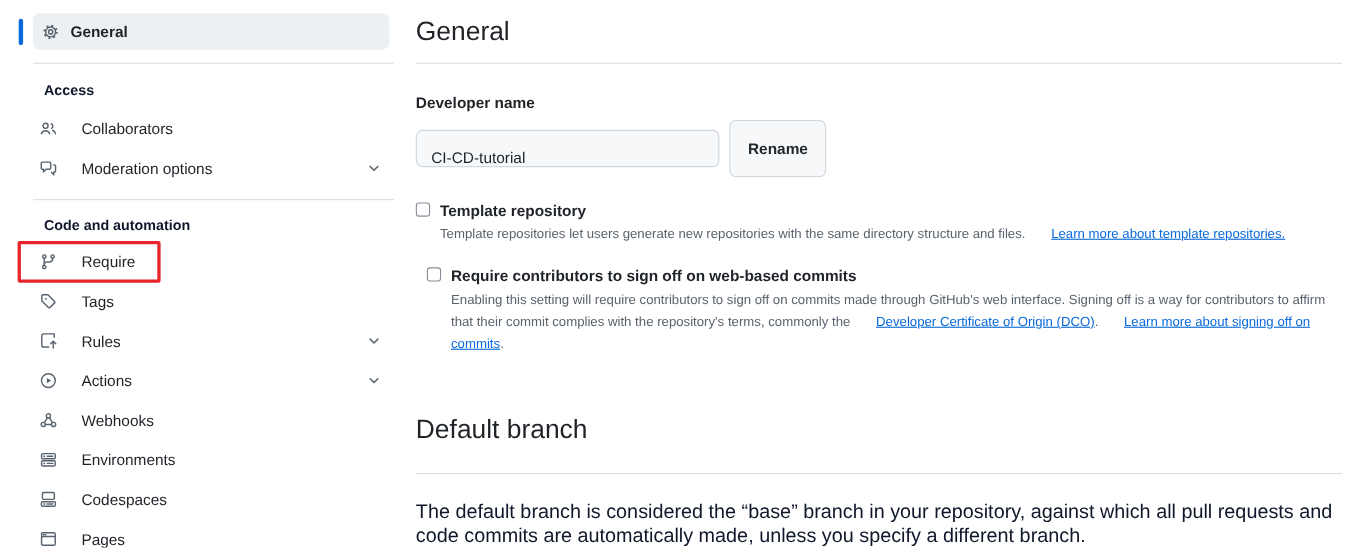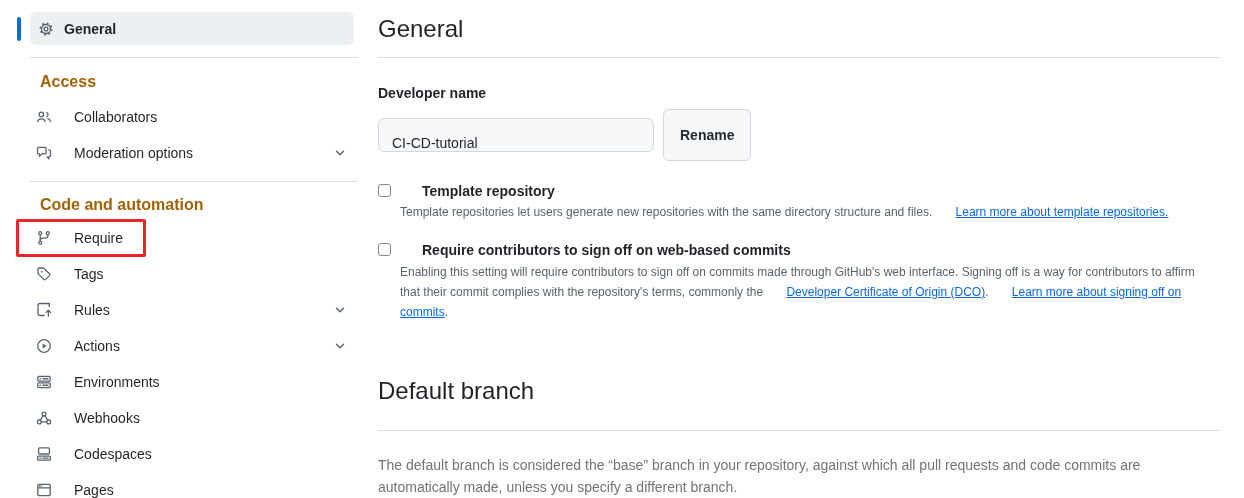--- a/index.html
+++ b/index.html
@@ -7,21 +7,21 @@
           font-family:"Liberation Sans","DejaVu Sans",sans-serif;color:#1f2328;}
 
   
   .sidebar{position:absolute;left:0;top:0;width:366px;padding-top:12px;box-sizing:border-box;}
   .nav-selected{position:relative;margin:0 12px 0 30px;height:33px;border-radius:6px;
                 background:rgba(208,215,222,0.38);display:flex;align-items:center;gap:10px;
                 padding:0 8px;font-size:14px;font-weight:600;color:#1f2328;cursor:pointer;}
   .accent-bar{position:absolute;left:17px;top:17px;width:4px;height:24px;border-radius:2px;background:#0969da;}
   .sb-divider{border-top:1px solid #d8dee4;margin:12px 8px 0 30px;height:0;}
   .sb-divider.second{margin-top:11px;}
-  .section-title{margin:16px 0 0 40px;font-size:16px;font-weight:700;color:#a16207;line-height:16px;}
+  .section-title{margin:16px 0 0 40px;font-size:13px;font-weight:700;color:#0f172a;line-height:16px;}
   .section-title.code{margin-top:15px;}
   .nav-list{margin-top:10px;}
   .nav-list.code{margin-top:8px;}
   .nav-item{margin:0 12px 2px 30px;height:34px;display:flex;align-items:center;gap:22px;
             padding:0 6px;font-size:14px;border-radius:6px;color:#1f2328;cursor:pointer;}
   .icon{width:16px;height:16px;flex:none;color:#59636e;display:block;}
   .chevron{margin-left:auto;color:#59636e;}
   .annotation-box{position:absolute;left:16px;top:219px;width:130px;height:38px;
                   border:3px solid #e8252b;border-radius:2px;box-sizing:border-box;pointer-events:none;}
 
@@ -35,29 +35,29 @@
   .input-row.branch{margin-top:12px;gap:5px;}
   .text-input{box-sizing:border-box;width:276px;height:34px;padding:16px 12px 0 13px;
               border:1px solid #d0d7de;border-radius:6px;background:#f6f8fa;font-size:14px;
               color:#1f2328;font-family:inherit;outline:none;}
   .btn{height:52px;padding:0 16px;background:#f6f8fa;border:1px solid #d0d7de;border-radius:6px;
        font-weight:600;font-size:14px;color:#24292f;font-family:inherit;cursor:pointer;}
   .icon-btn{box-sizing:border-box;width:34px;height:34px;background:#f6f8fa;border:1px solid #d0d7de;
             border-radius:6px;display:flex;align-items:center;justify-content:center;
             color:#57606a;cursor:pointer;padding:0;}
   .cb-row{display:flex;align-items:flex-start;gap:9px;margin-top:21px;}
-  .cb-row.second{margin-top:20px;}
+  .cb-row.second{margin-top:20px;justify-content:center;}
   .checkbox{appearance:none;-webkit-appearance:none;width:13px;height:13px;border:1px solid #848d97;
             border-radius:3px;background:#fff;margin:2px 0 0;flex:none;cursor:pointer;}
-  .cb-title{font-size:14px;font-weight:700;line-height:18px;margin-left:22px;}
+  .cb-title{font-size:14px;font-weight:700;line-height:18px;}
   .note{margin:3px 0 0;font-size:12px;line-height:18px;color:#59636e;}
   .note.oneline{white-space:nowrap;}
   .note.wrap{max-width:800px;line-height:20px;}
   .link{color:#0969da;text-decoration:underline;cursor:pointer;padding-left:20px;}
-  .desc-para{margin:23px 0 0;font-size:14px;line-height:22px;color:#737373;max-width:842px;}
+  .desc-para{margin:23px 0 0;font-size:18px;line-height:22px;color:#0f172a;max-width:842px;}
   .branch-field{box-sizing:border-box;width:276px;height:34px;border:1px solid #d0d7de;border-radius:6px;
                 background:#f6f8fa;display:flex;align-items:center;padding-left:15px;cursor:text;}
   .branch-badge{font-family:"DejaVu Sans Mono","Liberation Mono",monospace;font-size:16px;
                 background:#ddf4ff;color:#24292f;padding:20px 8px;border-radius:6px;line-height:14px;}
 </style>
 </head>
 <body>
 
 <div class="screen">
 
@@ -142,36 +142,36 @@
           <path d="M6.6 5.6l3.9 2.4-3.9 2.4z" fill="currentColor" stroke="none"></path>
         </svg>
         <span>Actions</span>
         <svg class="icon chevron" viewBox="0 0 16 16" fill="none" stroke="currentColor" stroke-width="1.4" stroke-linecap="round" stroke-linejoin="round">
           <path d="M4.5 6.3 8 9.8l3.5-3.5"></path>
         </svg>
       </div>
 
       <div class="nav-item">
         <svg class="icon" viewBox="0 0 16 16" fill="none" stroke="currentColor" stroke-width="1.3" stroke-linecap="round">
+          <circle cx="8" cy="4.1" r="1.9"></circle>
+          <circle cx="3.3" cy="11.9" r="1.9"></circle>
+          <circle cx="12.7" cy="11.9" r="1.9"></circle>
+          <path d="M7 5.8 4.3 10.2M9 5.8l2.7 4.4M5.3 11.9h5.4"></path>
+        </svg>
+        <span>Webhooks</span>
+      </div>
+
+      <div class="nav-item">
+        <svg class="icon" viewBox="0 0 16 16" fill="none" stroke="currentColor" stroke-width="1.3" stroke-linecap="round">
           <rect x="1.8" y="2.4" width="12.4" height="4.7" rx="1"></rect>
           <rect x="1.8" y="8.9" width="12.4" height="4.7" rx="1"></rect>
           <path d="M4.2 4.75h.01M4.2 11.25h.01" stroke-width="1.7"></path>
           <path d="M7 4.75h5M7 11.25h5"></path>
         </svg>
         <span>Environments</span>
-      </div>
-
-      <div class="nav-item">
-        <svg class="icon" viewBox="0 0 16 16" fill="none" stroke="currentColor" stroke-width="1.3" stroke-linecap="round">
-          <circle cx="8" cy="4.1" r="1.9"></circle>
-          <circle cx="3.3" cy="11.9" r="1.9"></circle>
-          <circle cx="12.7" cy="11.9" r="1.9"></circle>
-          <path d="M7 5.8 4.3 10.2M9 5.8l2.7 4.4M5.3 11.9h5.4"></path>
-        </svg>
-        <span>Webhooks</span>
       </div>
 
       <div class="nav-item">
         <svg class="icon" viewBox="0 0 16 16" fill="none" stroke="currentColor" stroke-width="1.3" stroke-linecap="round">
           <rect x="2.6" y="1.8" width="10.8" height="6.2" rx="1"></rect>
           <rect x="1.6" y="10.2" width="12.8" height="4" rx="1"></rect>
           <path d="M3.9 12.2h.9M6.9 12.2h5.1"></path>
         </svg>
         <span>Codespaces</span>
       </div>

